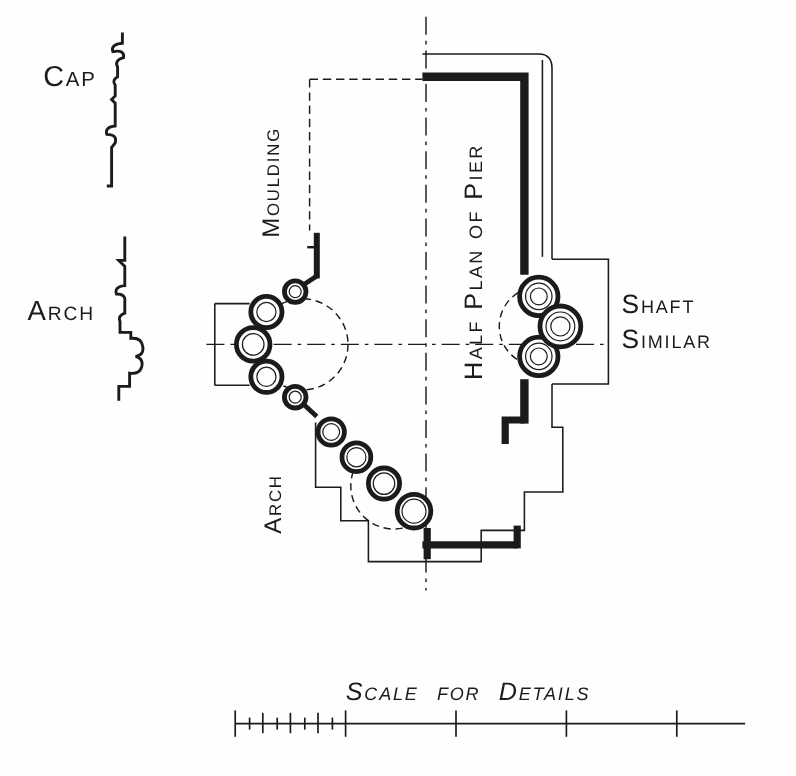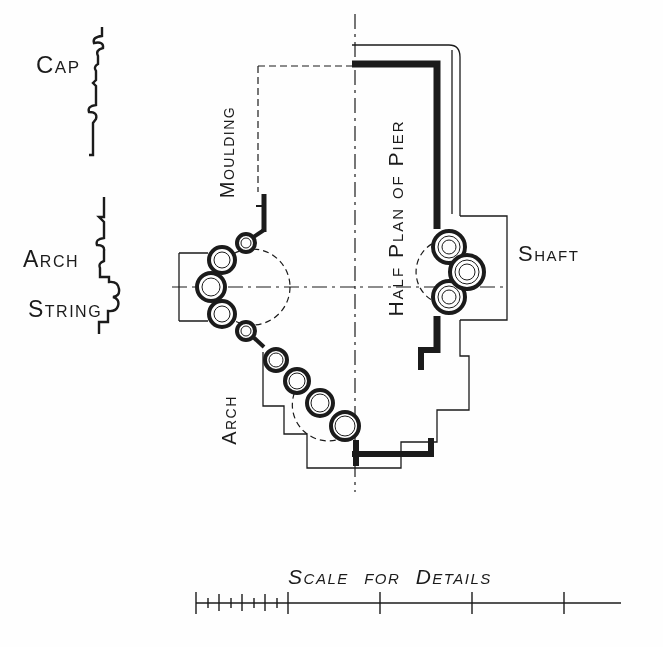--- a/index.html
+++ b/index.html
@@ -124,28 +124,28 @@
         <path d="M254,598 V608"></path>
         <path d="M277,598 V608"></path>
       </g>
     </g>
   </svg>
 
   <div class="lbl" style="left:36px; top:52px; font-size:24px;">Cap</div>
 
   <div class="lbl" style="left:23px; top:247px; font-size:23px;">Arch</div>
 
-  <div class="lbl" style="left:28px; top:297px; font-size:23px;">String</div>
 
   <div class="lbl vert" style="left:227px; top:152px; font-size:20px;">Moulding</div>
 
   <div class="lbl vert" style="left:396px; top:218px; font-size:21px; letter-spacing:2px;">Half Plan of Pier</div>
 
   <div class="lbl vert" style="left:229px; top:420px; font-size:20px;">Arch</div>
 
   <div class="lbl stack" style="left:518px; top:240px; font-size:22px; line-height:1.3;">
     <div>Shaft</div>
+    <div>Similar</div>
   </div>
 
 
   <div class="lbl centered italic" style="left:390px; top:577px; font-size:21px; word-spacing:8px;">Scale for Details</div>
 
 </div>
 
 </body></html>

